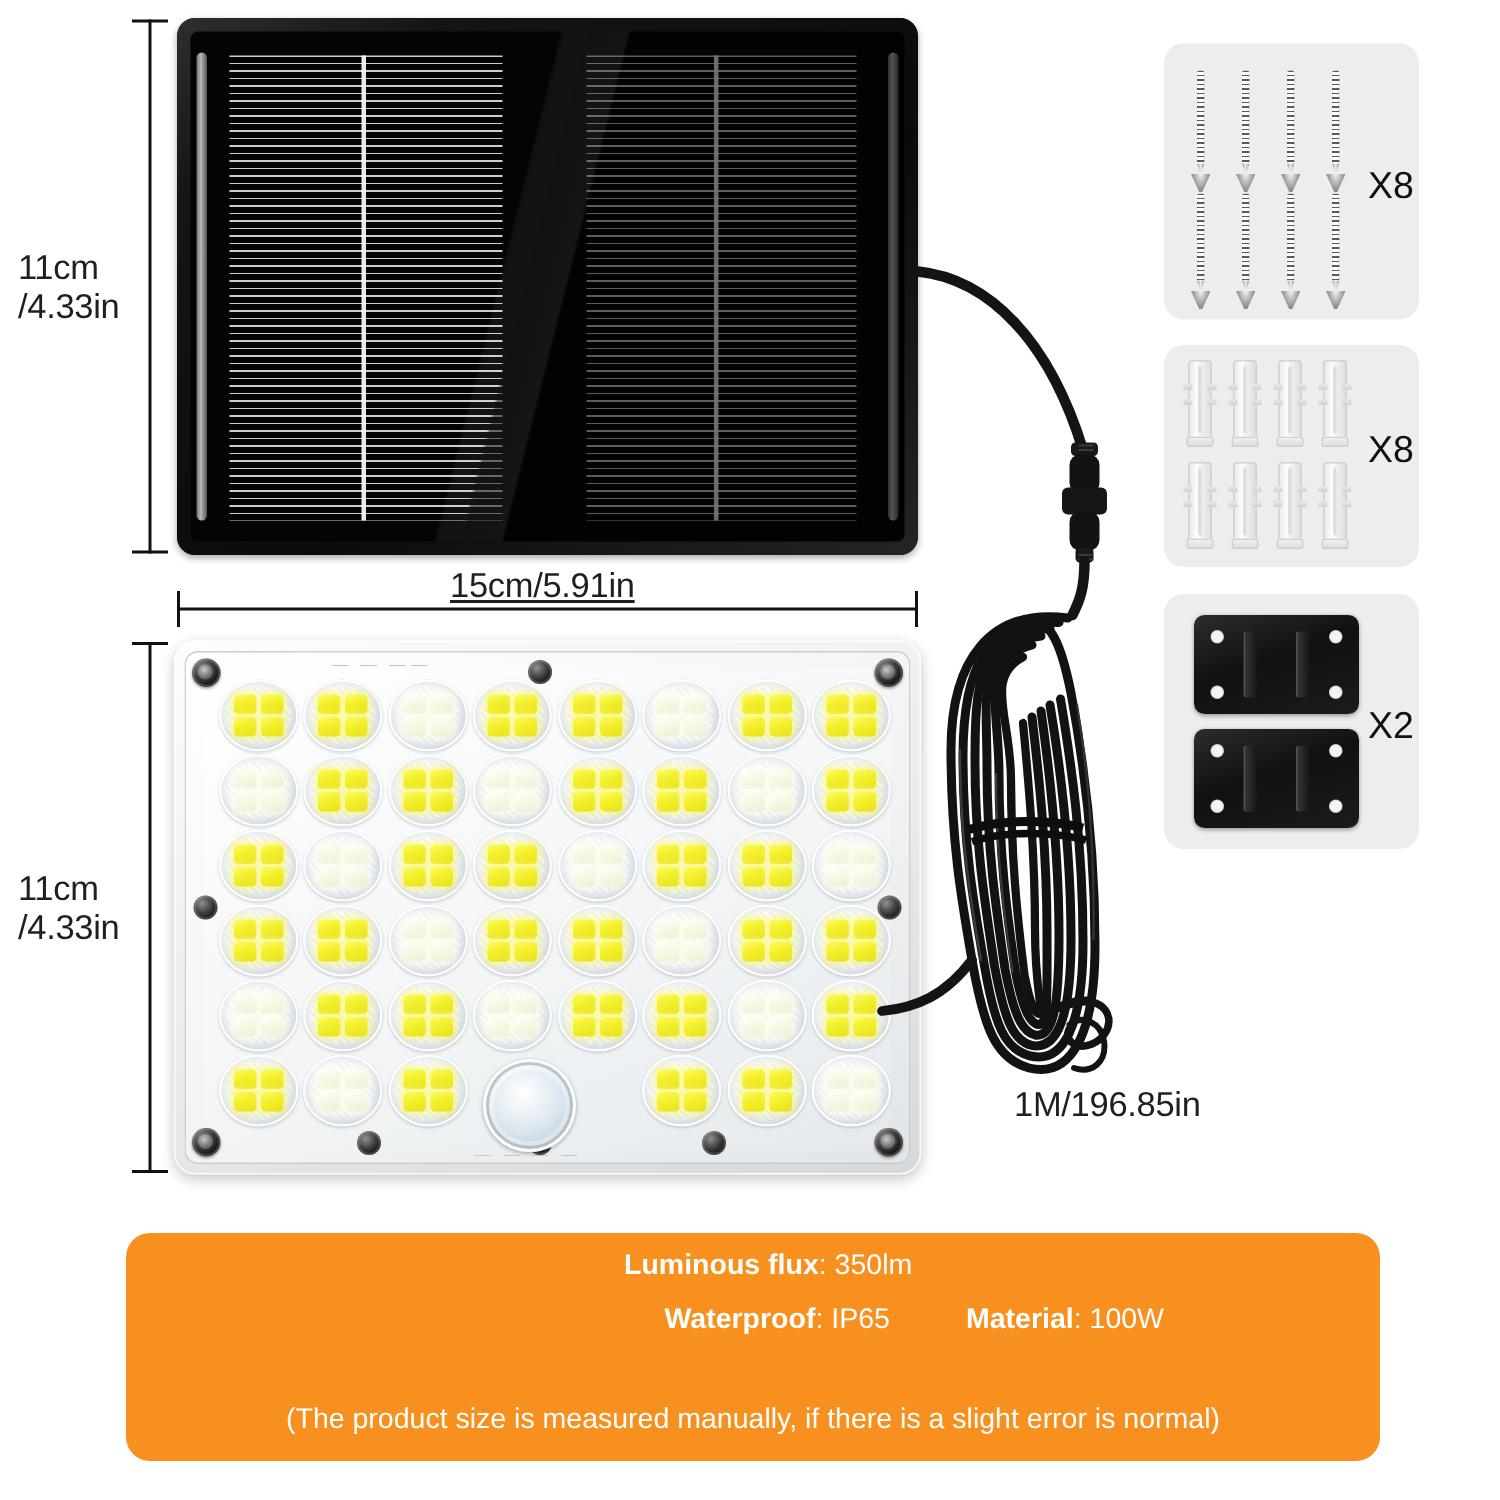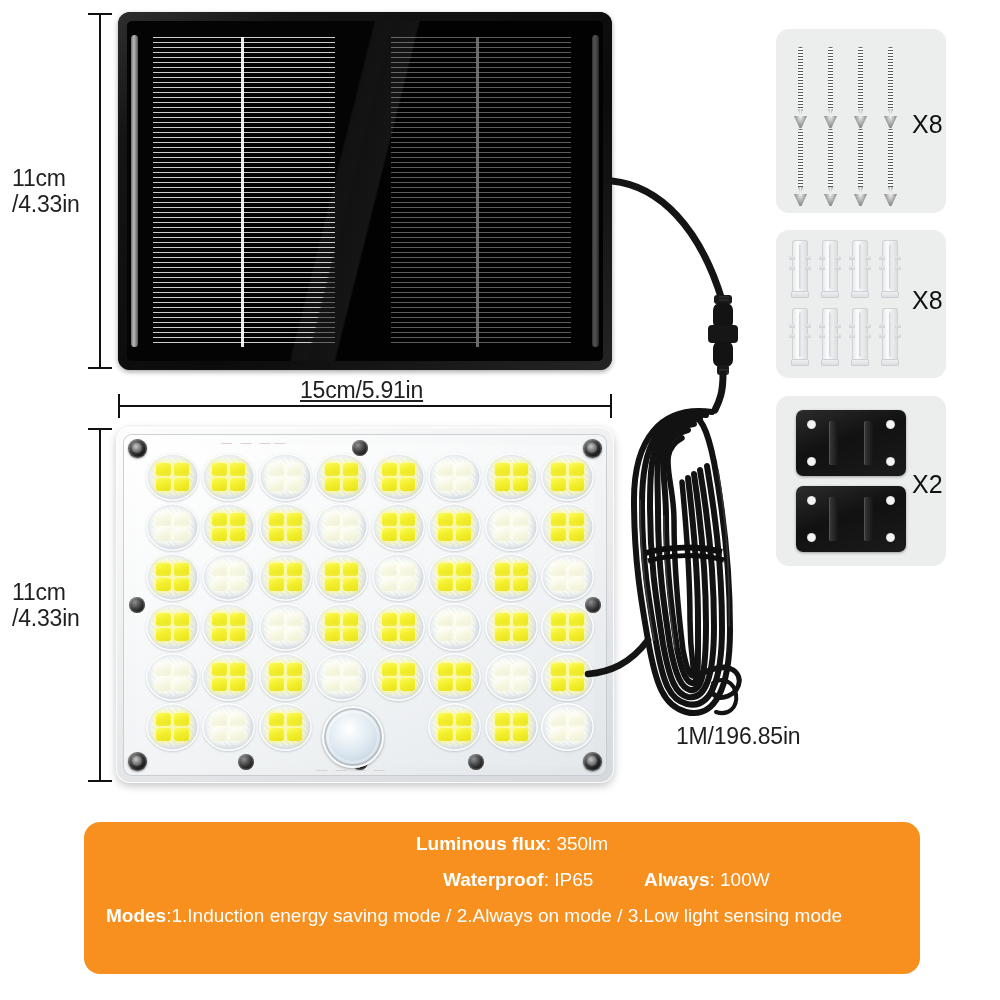--- a/index.html
+++ b/index.html
@@ -878,20 +878,18 @@
 
 <div id="spec-box">
   <div class="spec-cell" style="left:332px;top:6px;">
     <b>Luminous flux</b><span>: </span><span>350lm</span>
   </div>
 
   <div class="spec-cell" style="left:332px;top:42px;margin-left:27px;">
     <b>Waterproof</b><span>: </span><span>IP65</span>
   </div>
   <div class="spec-cell" style="left:560px;top:42px;">
-    <b>Always</b><span>: </span><span>100W</span>
+    <b>Material</b><span>: </span><span>100W</span>
   </div>
 
-  <div class="spec-cell" style="left:22px;top:78px;">
-    <b>Modes</b><span>:1.Induction energy saving mode / 2.Always on mode / 3.Low light sensing mode</span>
-  </div>
-
+
+  <div class="spec-note" style="top:114px;">(The product size is measured manually, if there is a slight error is normal)</div>
 </div>
 
 </body></html>

